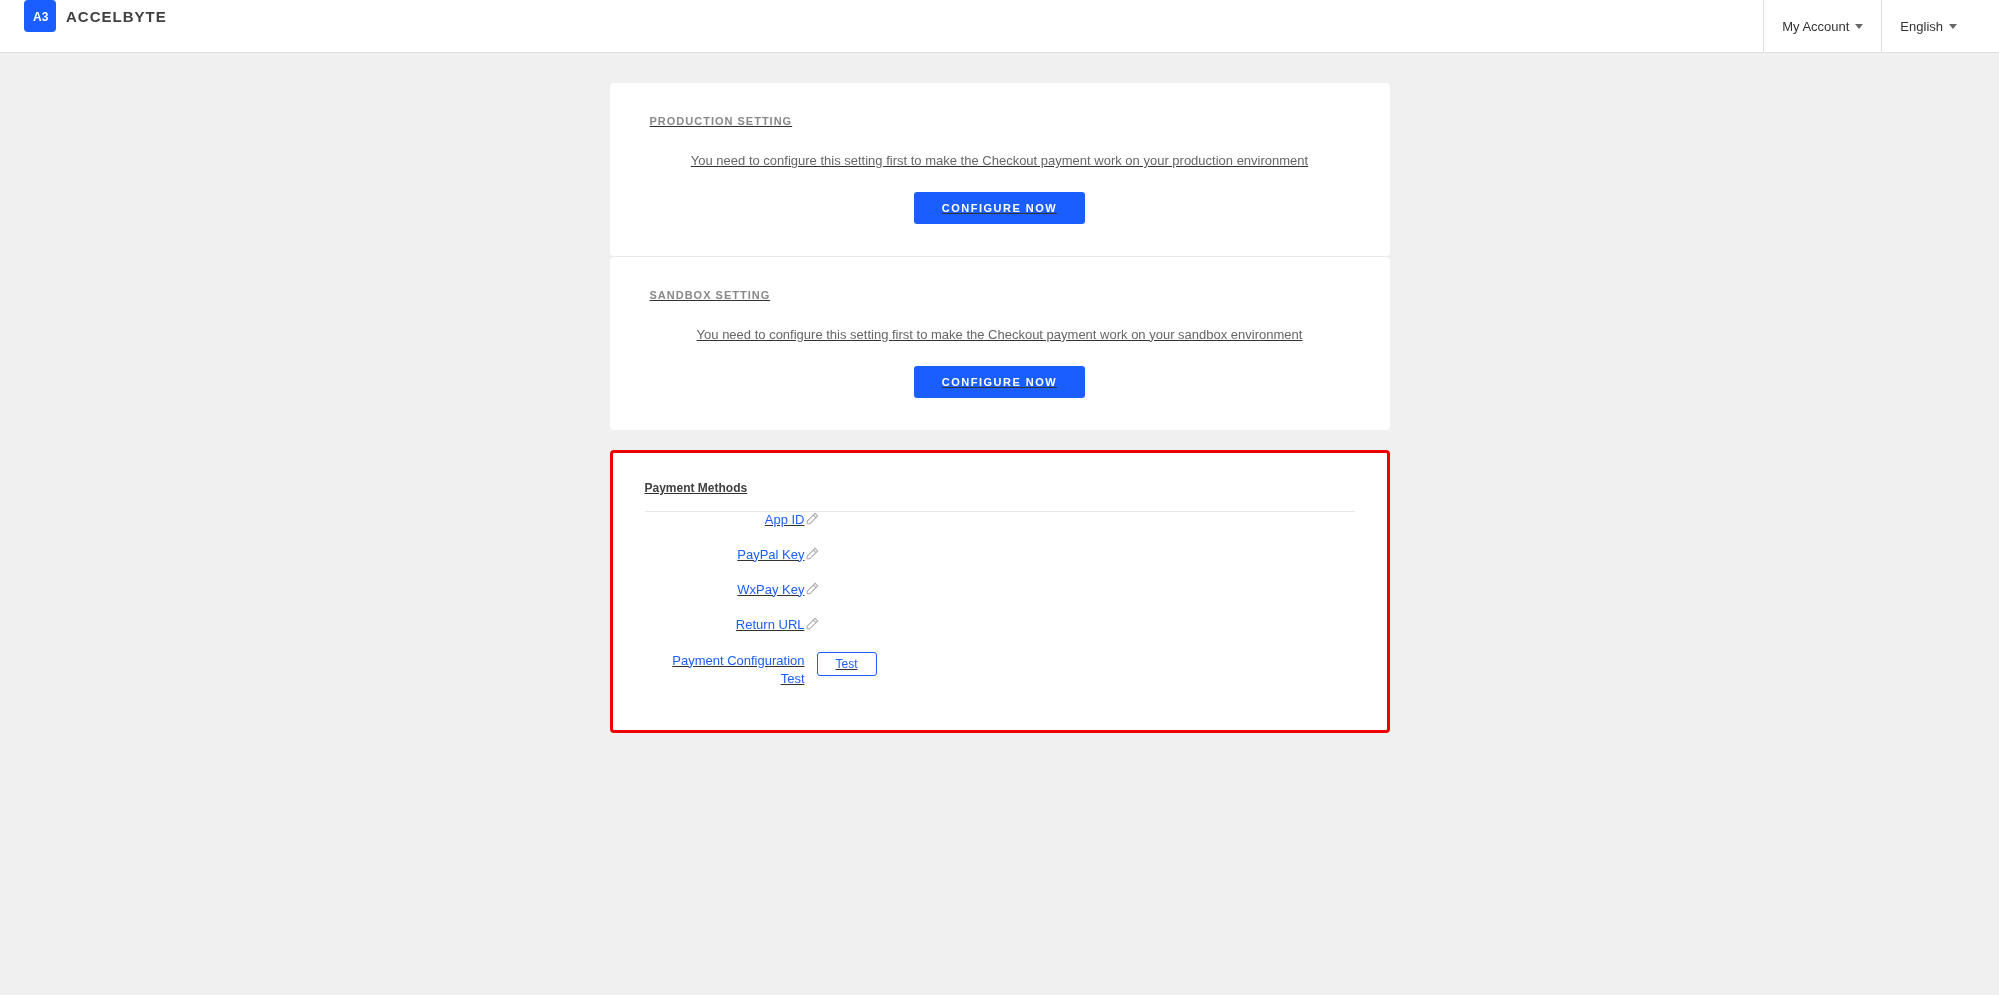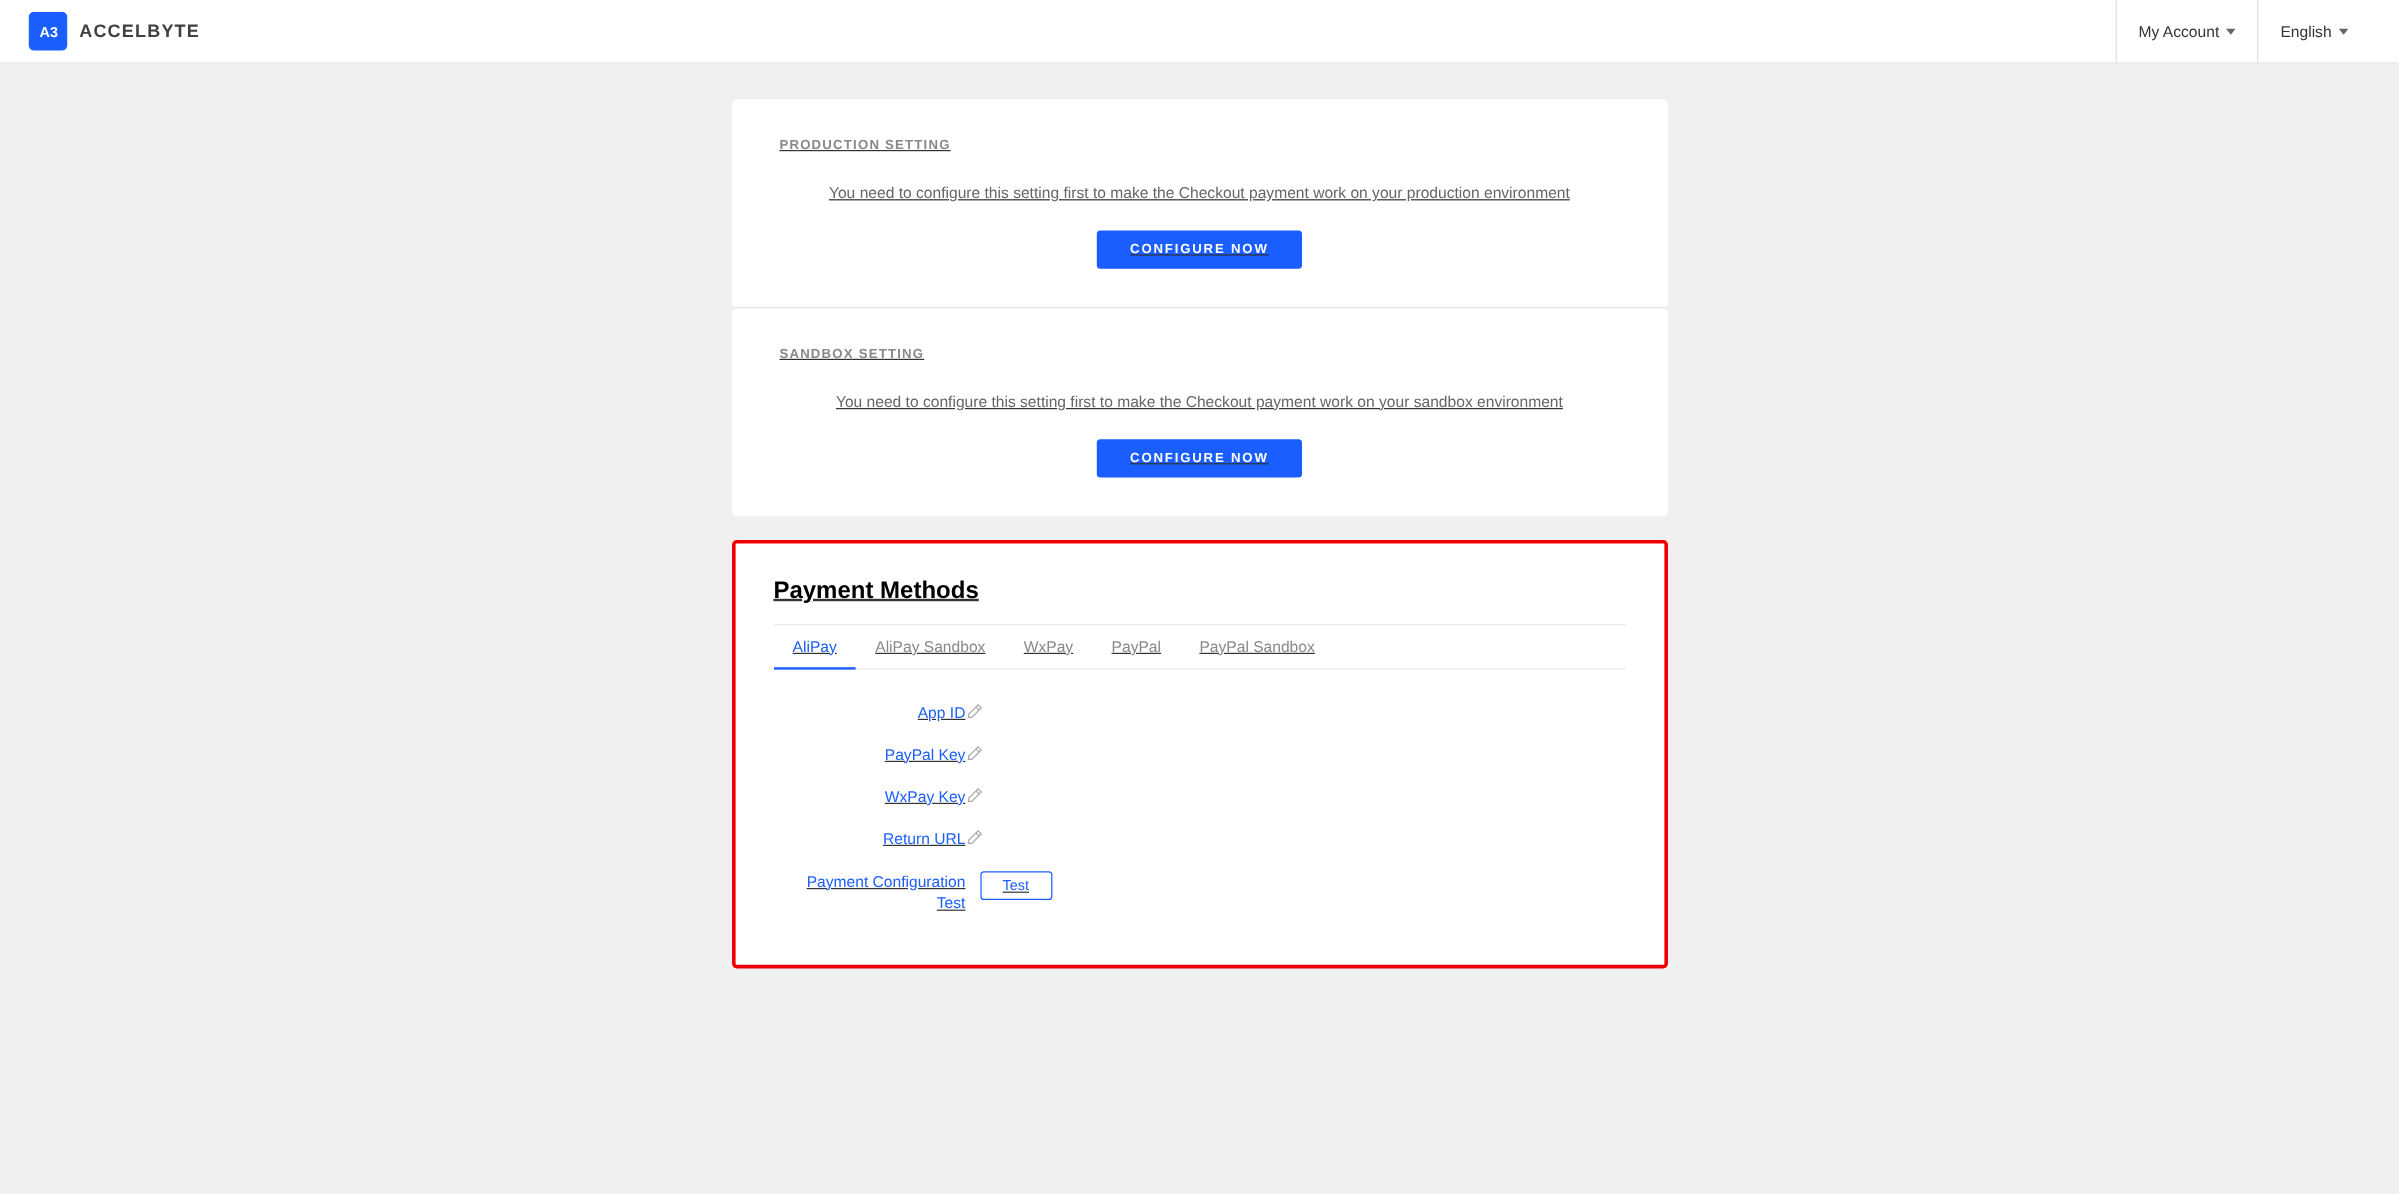--- a/index.html
+++ b/index.html
@@ -6,21 +6,21 @@
     body {
       font-family: 'Segoe UI', Arial, sans-serif;
       background: #f0f0f0;
       min-height: 995px;
       color: #333;
     }
 
     
     .header {
       display: flex;
-      align-items: center;
+      align-items: flex-start;
       background: #fff;
       height: 53px;
       padding: 0 24px;
       border-bottom: 1px solid #e0e0e0;
       position: fixed;
       top: 0;
       left: 0;
       right: 0;
       z-index: 100;
     }
@@ -137,23 +137,23 @@
     
     .payment-methods-card {
       background: #fff;
       border-radius: 4px;
       padding: 28px 32px 32px;
       margin-top: 20px;
       border: 3px solid #e00;
       position: relative;
     }
     .payment-methods-title {
-      font-size: 20px;
+      font-size: 12px;
       font-weight: 600;
-      color: #000000;
+      color: #404040;
       margin-bottom: 16px;
     }
     .tabs-divider {
       border: none;
       border-top: 1px solid #e8e8e8;
       margin-bottom: 0;
     }
     .tabs {
       display: flex;
       gap: 0;
@@ -269,37 +269,20 @@
       <div class="section-title">SANDBOX SETTING</div>
       <p class="section-description">You need to configure this setting first to make the Checkout payment work on
 your sandbox environment</p>
       <button class="configure-btn">CONFIGURE NOW</button>
     </div>
 
     <div class="payment-methods-card">
       <div class="payment-methods-title">Payment Methods</div>
       <hr class="tabs-divider">
 
-      <div class="tabs">
-        <div class="tab active">
-          <span>AliPay</span>
-        </div>
-        <div class="tab">
-          <span>AliPay Sandbox</span>
-        </div>
-        <div class="tab">
-          <span>WxPay</span>
-        </div>
-        <div class="tab">
-          <span>PayPal</span>
-        </div>
-        <div class="tab">
-          <span>PayPal Sandbox</span>
-        </div>
-      </div>
 
       <div class="field-row">
         <span class="field-label">App ID</span>
         <span class="edit-icon">
           <svg class="pencil-svg" viewBox="0 0 16 16" fill="none" xmlns="http://www.w3.org/2000/svg">
             <path d="M11.5 1.5L14.5 4.5L5.5 13.5H2.5V10.5L11.5 1.5Z" stroke="#aaa" stroke-width="1.2" fill="none"></path>
             <path d="M9.5 3.5L12.5 6.5" stroke="#aaa" stroke-width="1.2"></path>
           </svg>
         </span>
       </div>

